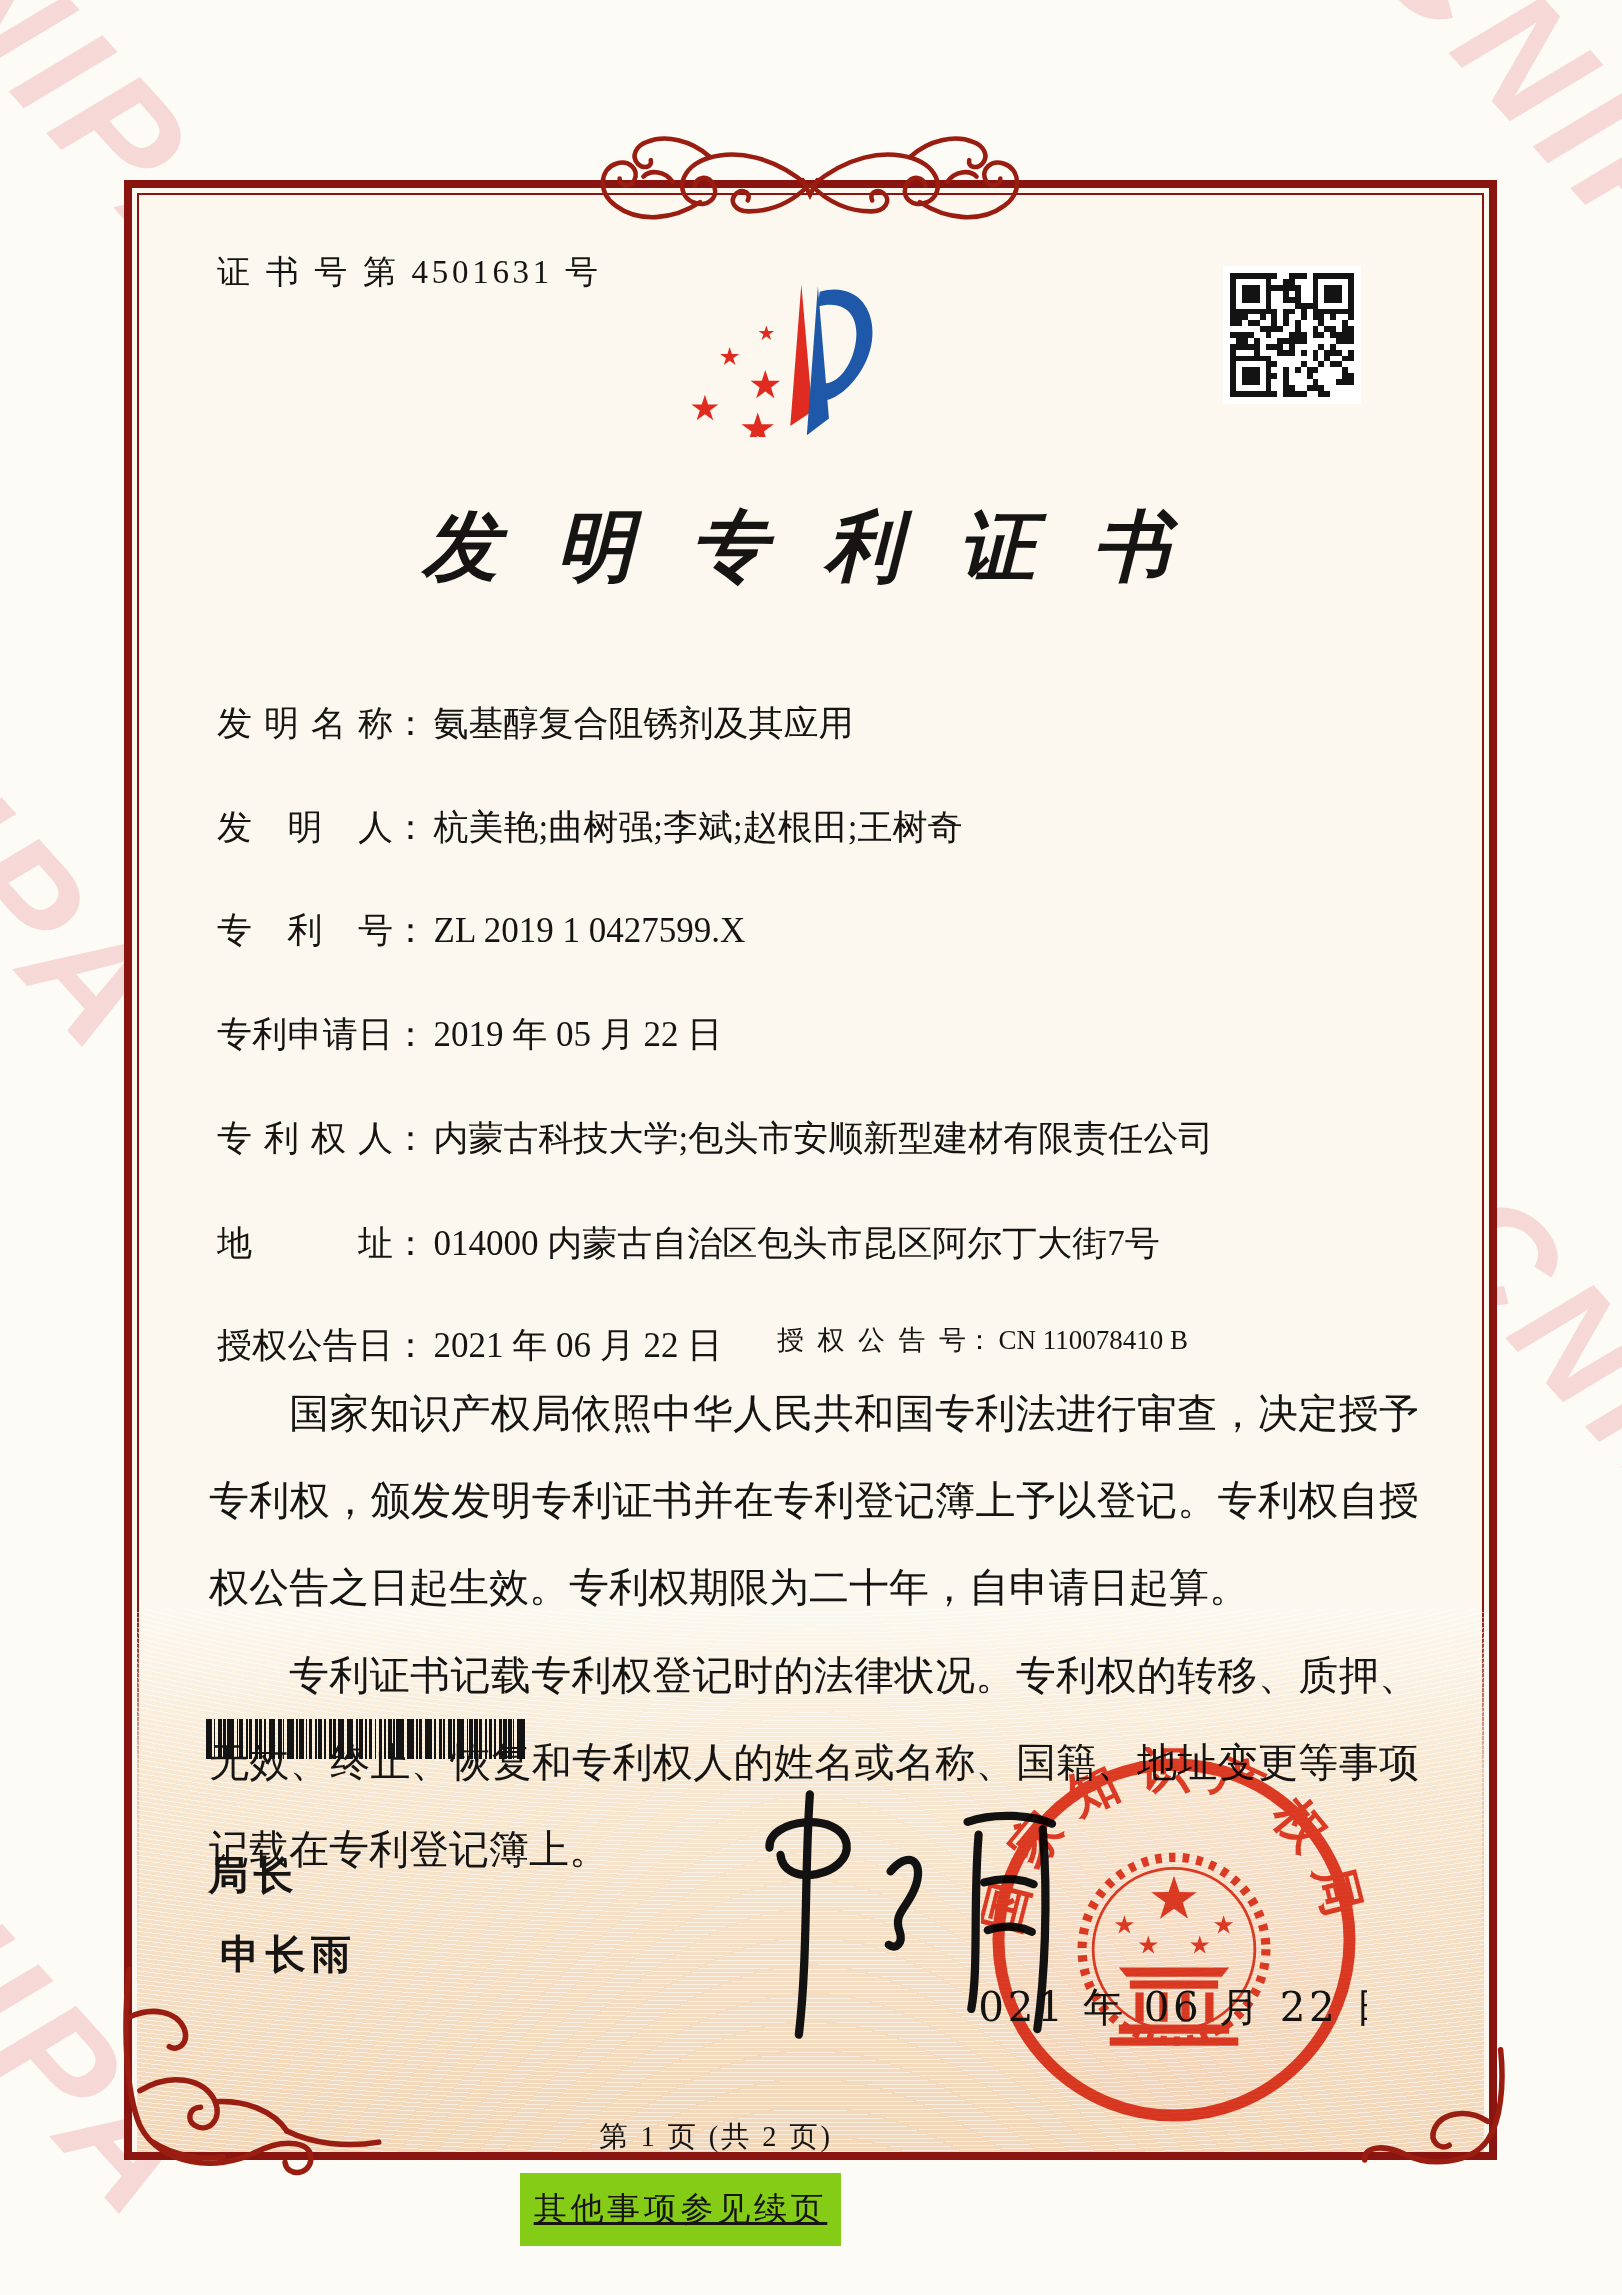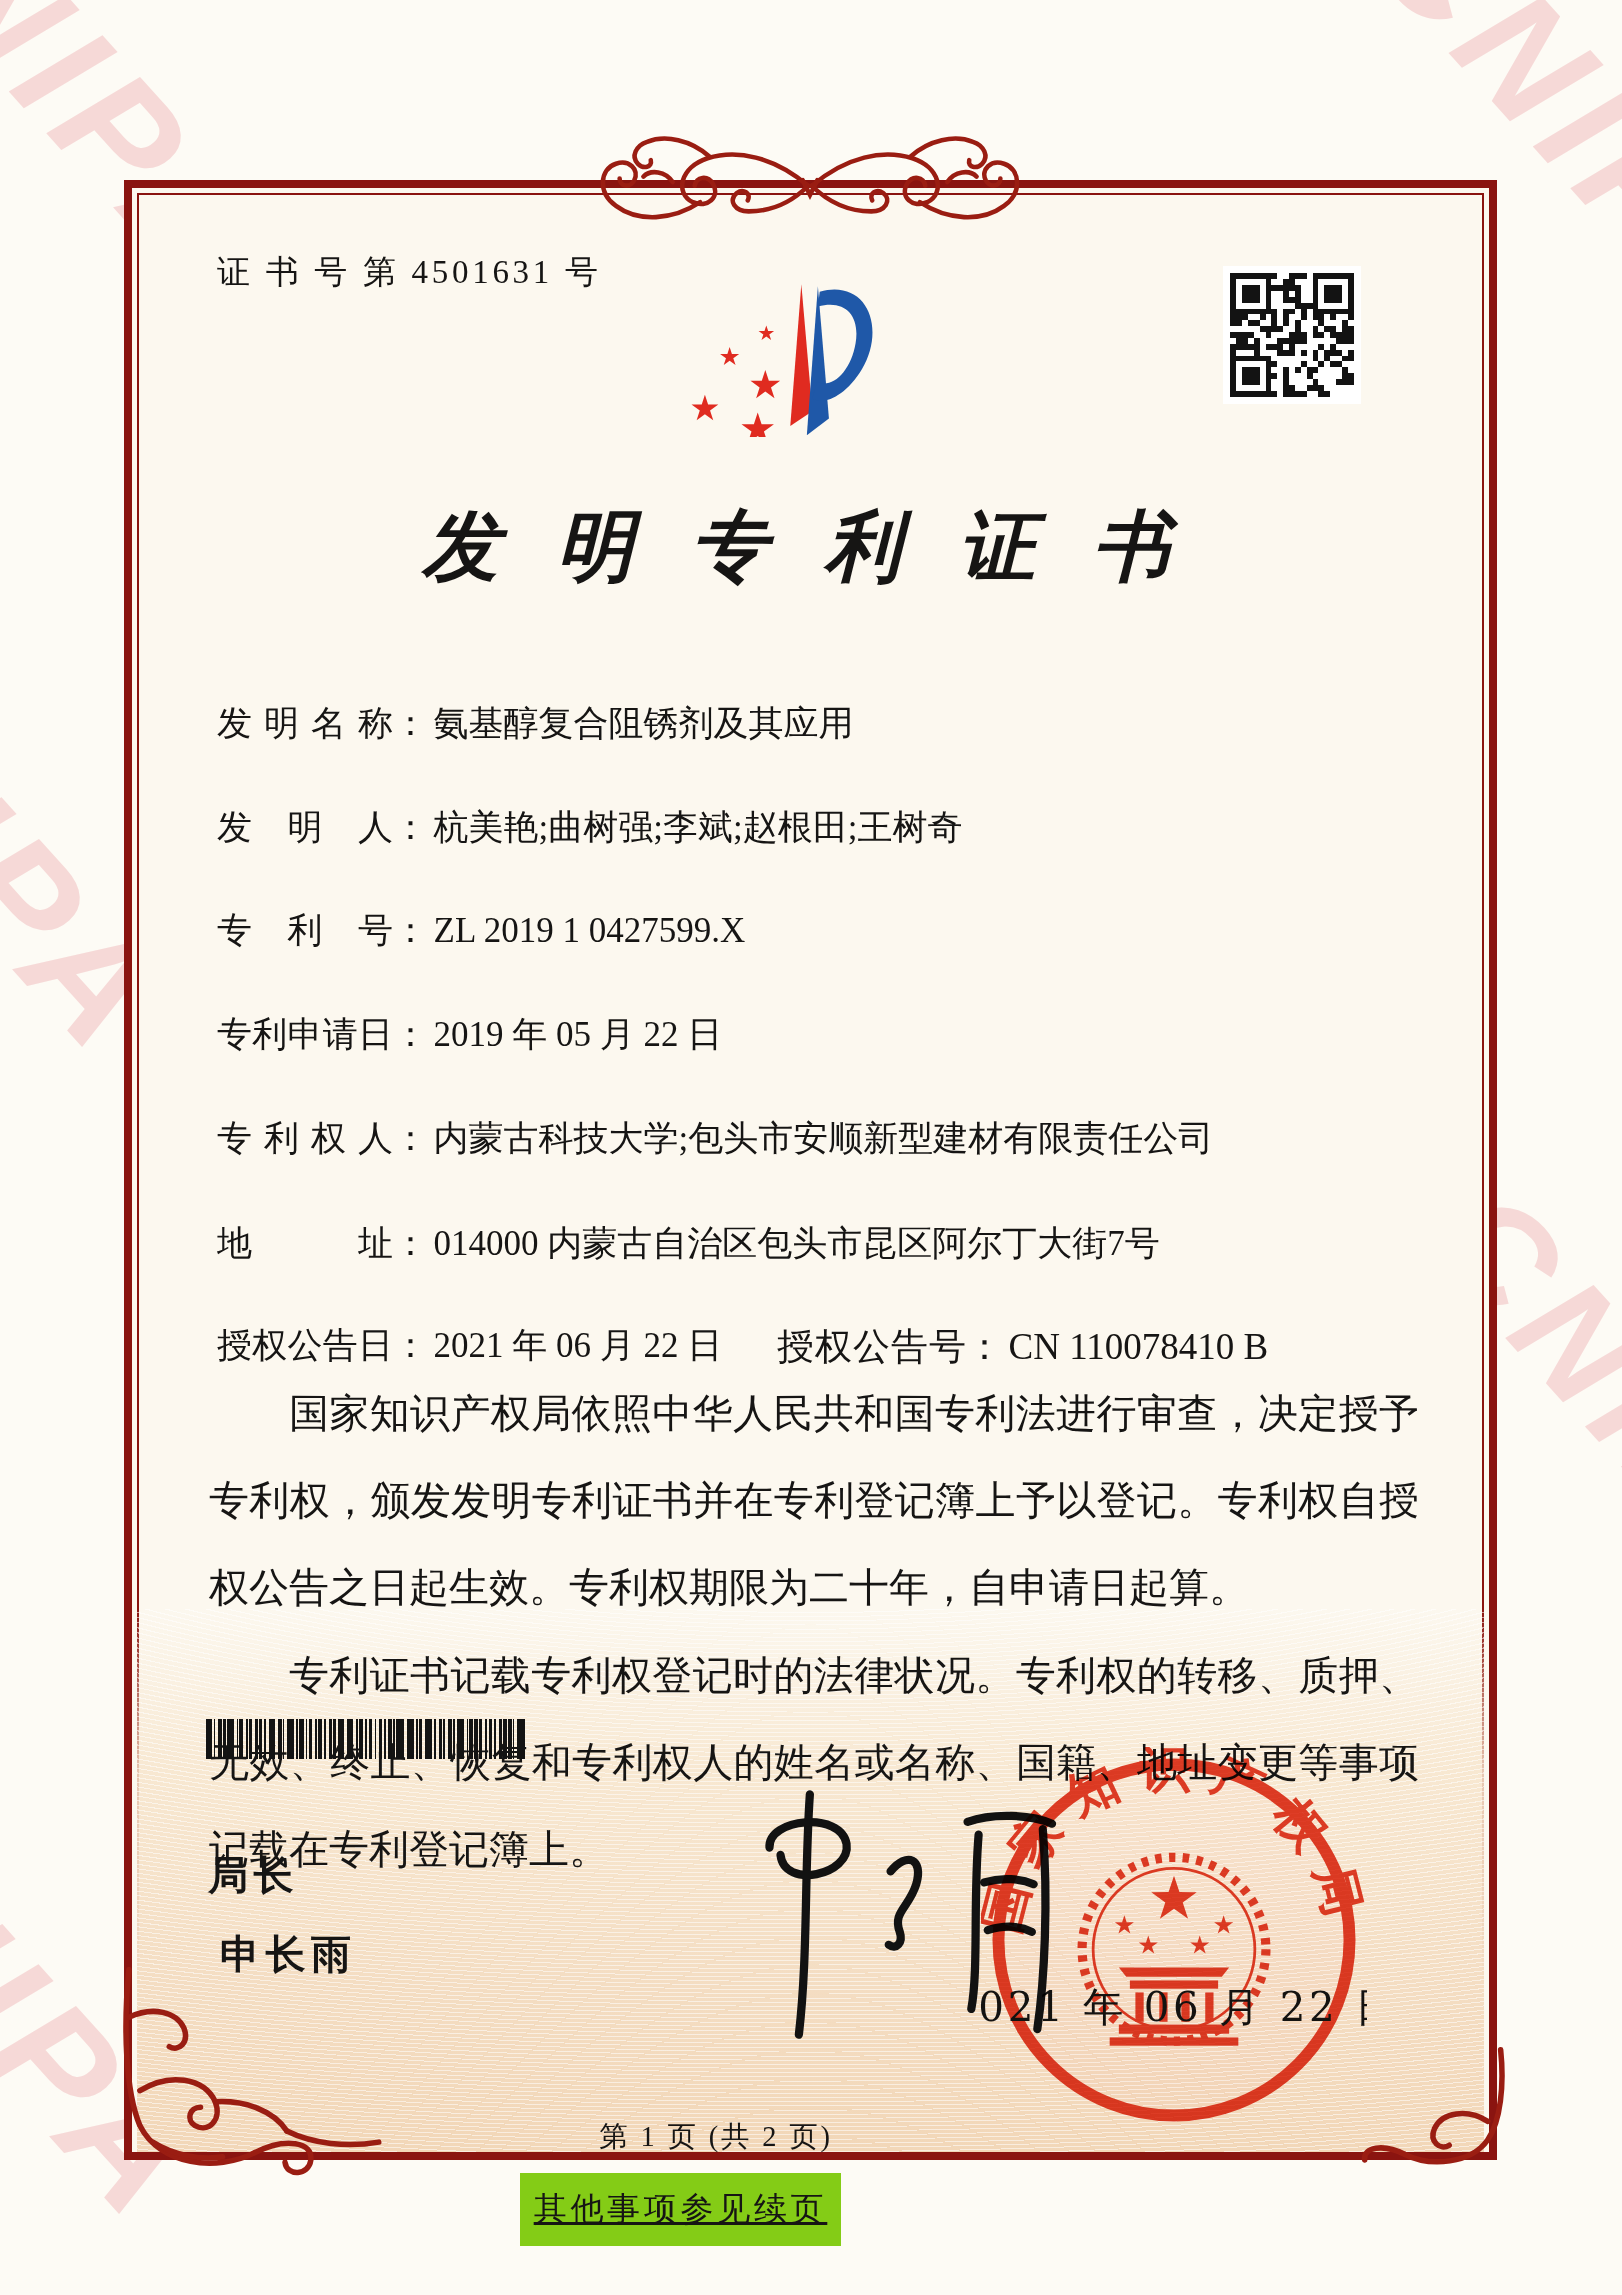--- a/index.html
+++ b/index.html
@@ -55,21 +55,21 @@
     letter-spacing:57px;padding-left:27.5px;box-sizing:border-box;font-style:italic;
   }
   
   .frow{position:absolute;left:217px;z-index:3;font-size:35px;white-space:nowrap;}
   .flabel{
     display:inline-block;width:176px;vertical-align:bottom;
     text-align:justify;text-align-last:justify;text-justify:inter-character;
   }
   .fcolon{display:inline-block;}
   .fvalue{display:inline-block;margin-left:5.5px;}
-  .grant2{position:absolute;left:777px;z-index:3;font-size:37px;white-space:nowrap;}
+  .grant2{position:absolute;left:777px;z-index:3;font-size:27px;white-space:nowrap;}
   
   .body-text{
     position:absolute;left:209px;top:1370px;width:1210px;z-index:3;
     font-size:40px;line-height:2.18;text-align:justify;
   }
   .body-text p{margin:0;text-indent:2em;}
   
   .barcode{
     position:absolute;left:206px;top:1719px;width:314px;height:40px;z-index:3;
     border-left:3.7px solid #131313;border-right:2.8px solid #131313;

